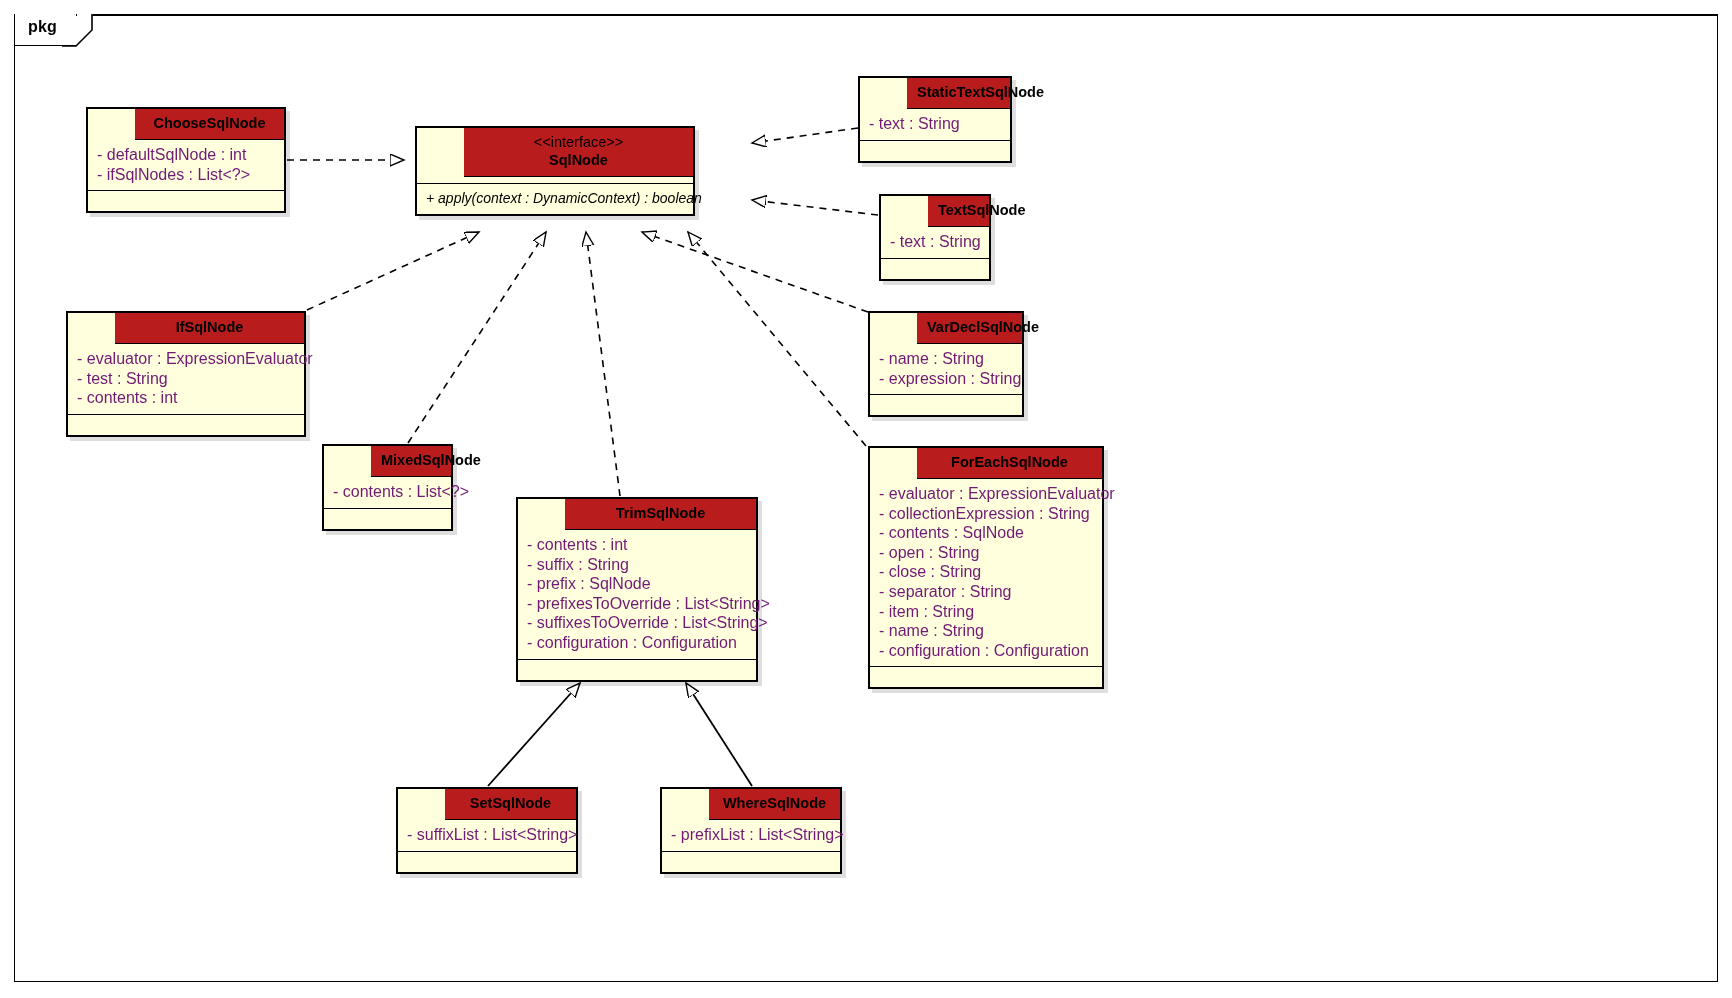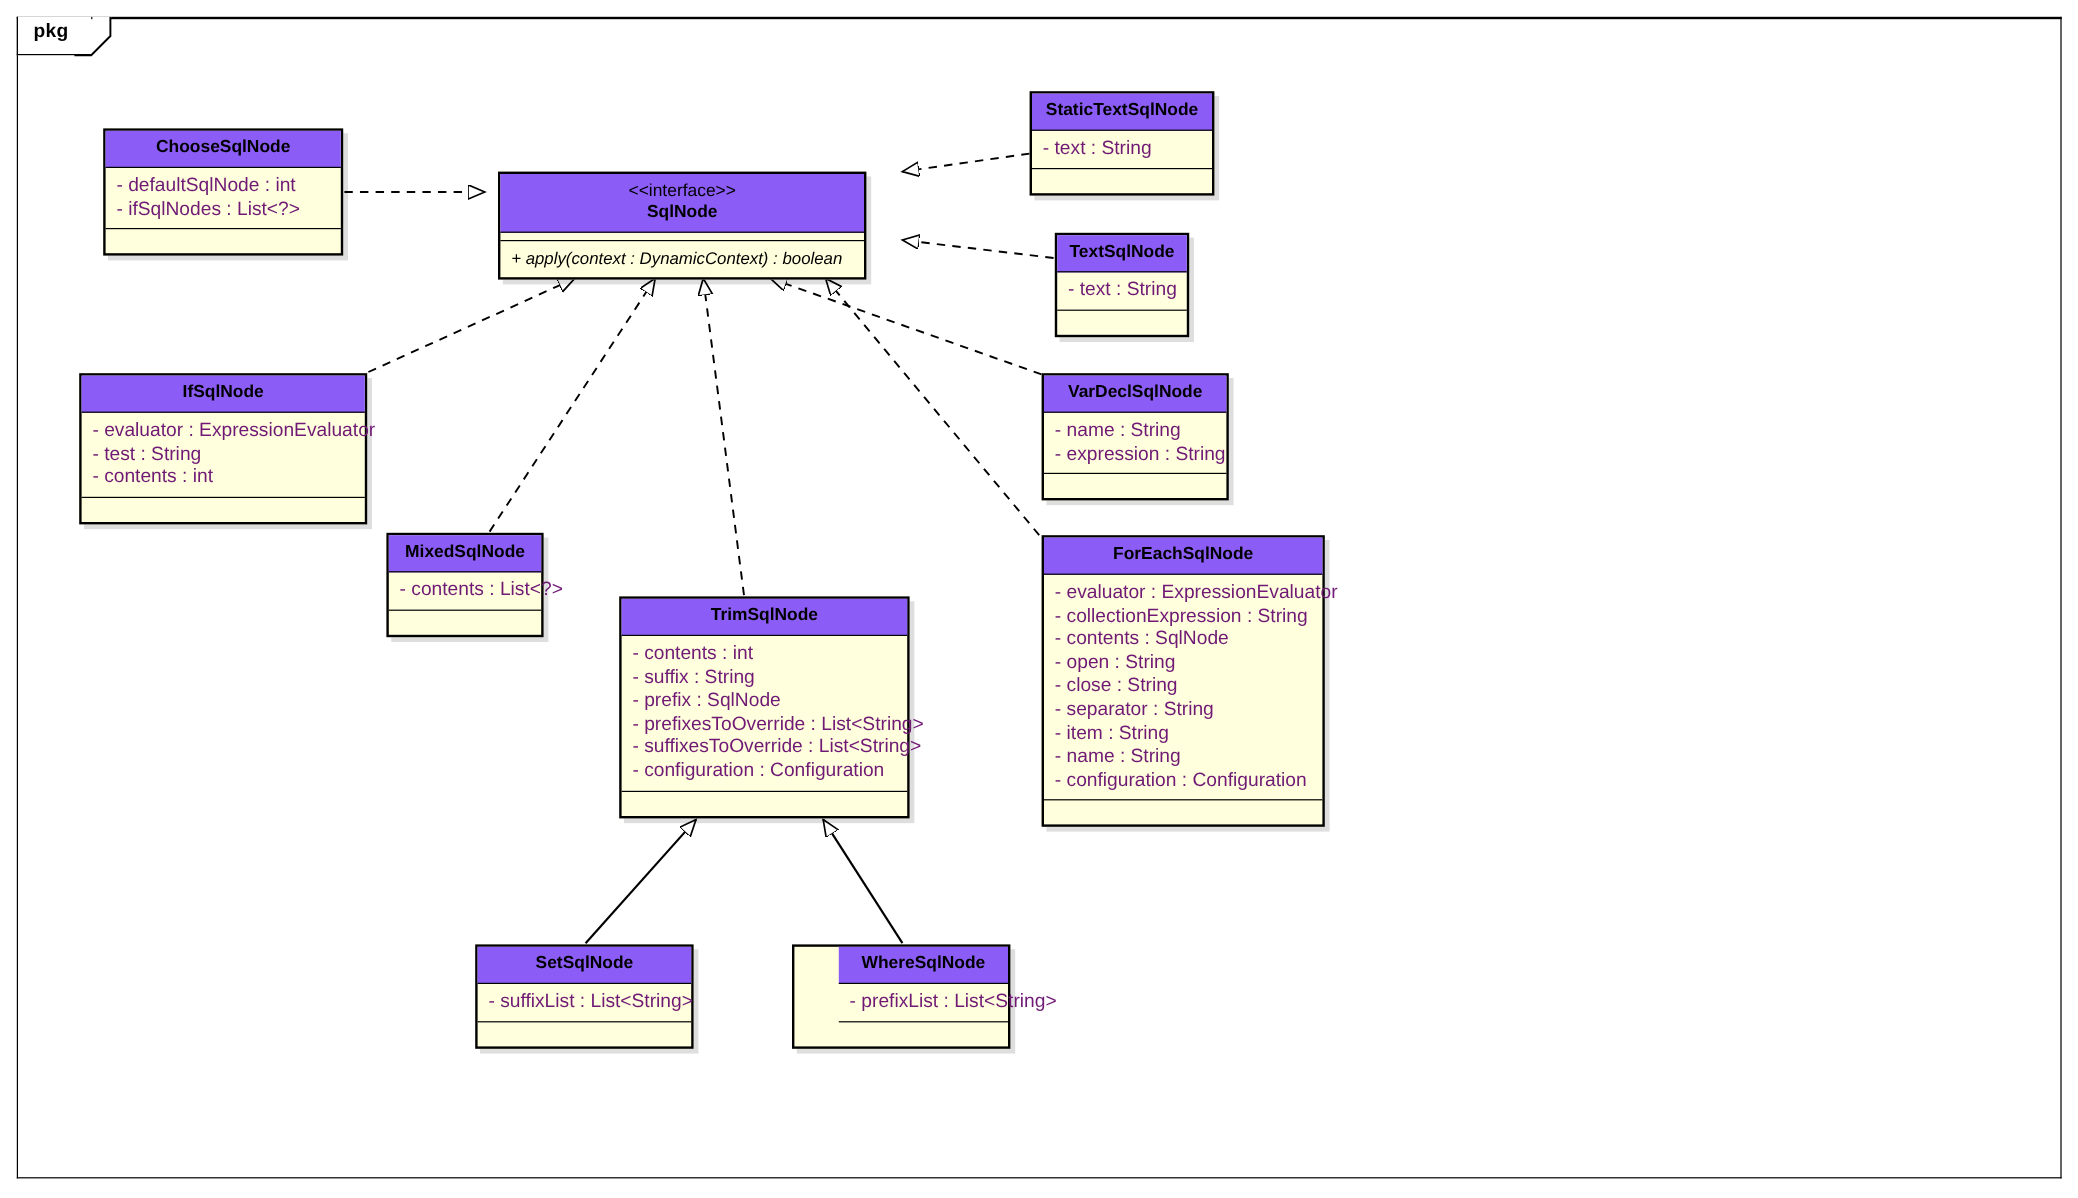--- a/index.html
+++ b/index.html
@@ -92,21 +92,22 @@
     box-sizing: border-box;
     background: #ffffdd;
     border: 2px solid #000000;
     box-shadow: 4px 4px 0 rgba(0,0,0,0.13);
     z-index: 5;
   }
   .uml-head {
     padding: 5px 10px 6px 10px;
     text-align: center;
     border-bottom: 1.4px solid #000000;
-    background: #8b5cf6;
+    background: #b91c1c;
+    margin-left: 47px;
   }
   .uml-stereotype {
     font-size: 14.5px;
     color: #000000;
     line-height: 18px;
   }
   .uml-name {
     font-size: 14.5px;
     font-weight: bold;
     color: #000000;
@@ -200,21 +201,21 @@
 
     <g>
       <line x1="488" y1="786" x2="580" y2="683" stroke="#000000" stroke-width="1.8" marker-end="url(#hollow-tri)"></line>
     </g>
 
     <g>
       <line x1="752" y1="786" x2="686" y2="683" stroke="#000000" stroke-width="1.8" marker-end="url(#hollow-tri)"></line>
     </g>
   </svg>
 
-  <div class="uml-class interface-head" style="left:415px; top:143px; width:307px;">
+  <div class="uml-class interface-head" style="left:415px; top:126px; width:280px;">
     <div class="uml-head">
       <div class="uml-stereotype">&lt;&lt;interface&gt;&gt;</div>
       <div class="uml-name">SqlNode</div>
     </div>
     <div class="uml-attrs"></div>
     <div class="uml-ops">
       <div class="uml-op">+ apply(context : DynamicContext) : boolean</div>
     </div>
   </div>
 
@@ -318,21 +319,21 @@
   <div class="uml-class" style="left:396px; top:787px; width:182px;">
     <div class="uml-head">
       <div class="uml-name">SetSqlNode</div>
     </div>
     <div class="uml-attrs">
       <div class="uml-attr">- suffixList : List&lt;String&gt;</div>
     </div>
     <div class="uml-ops uml-empty"></div>
   </div>
 
-  <div class="uml-class" style="left:660px; top:787px; width:182px;padding-left:37px;">
+  <div class="uml-class" style="left:660px; top:787px; width:182px;">
     <div class="uml-head">
       <div class="uml-name">WhereSqlNode</div>
     </div>
     <div class="uml-attrs">
       <div class="uml-attr">- prefixList : List&lt;String&gt;</div>
     </div>
     <div class="uml-ops uml-empty"></div>
   </div>
 
 </div>

